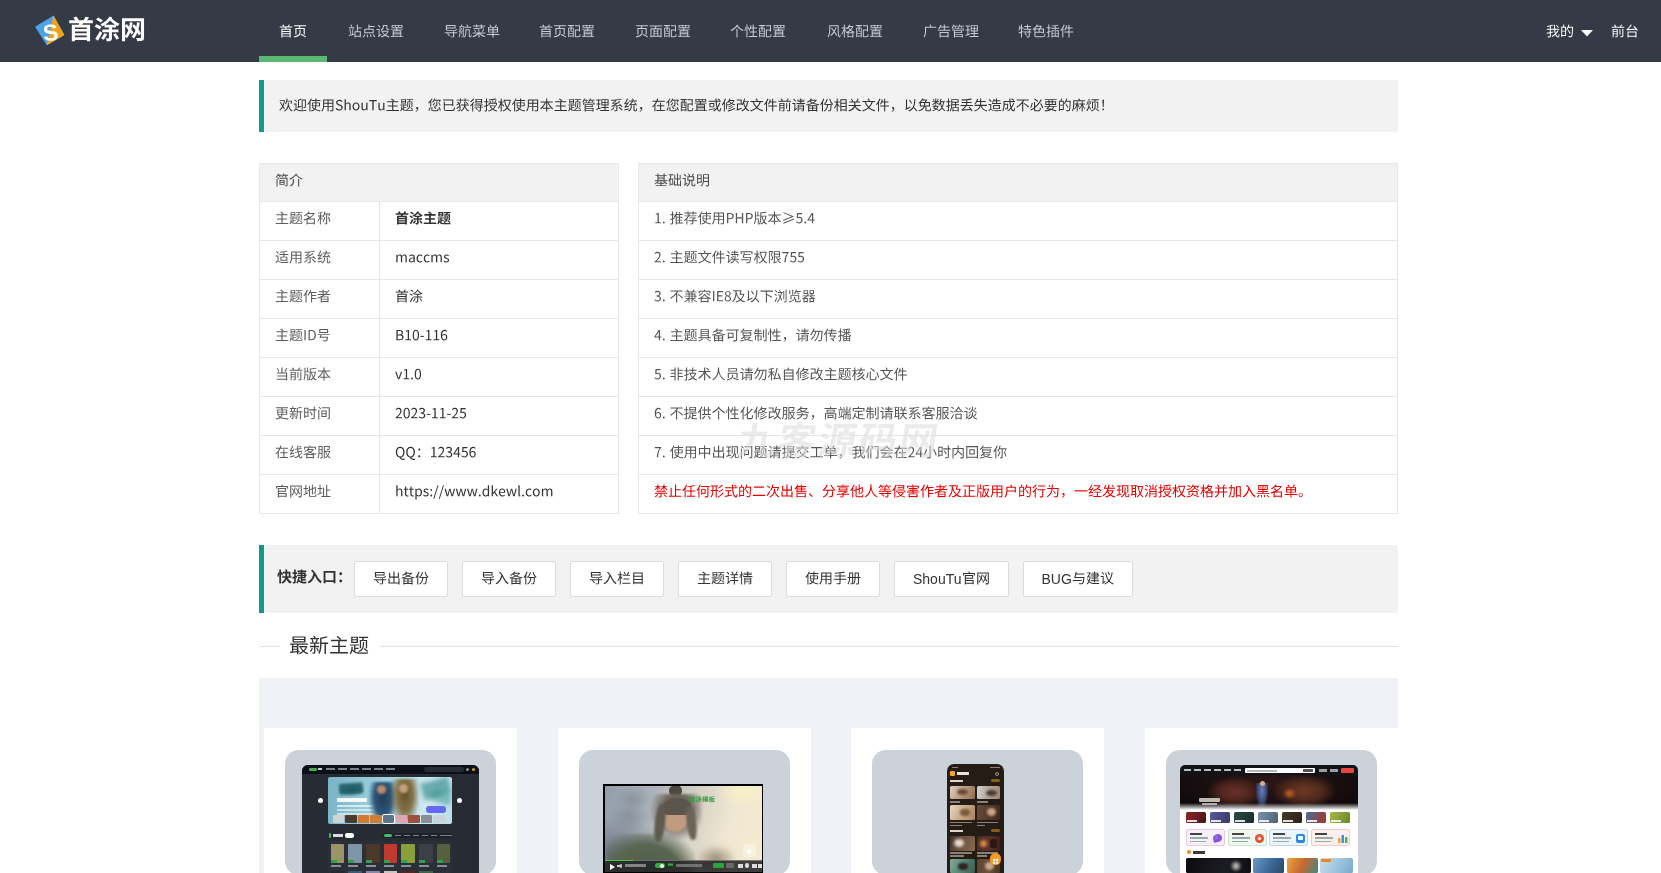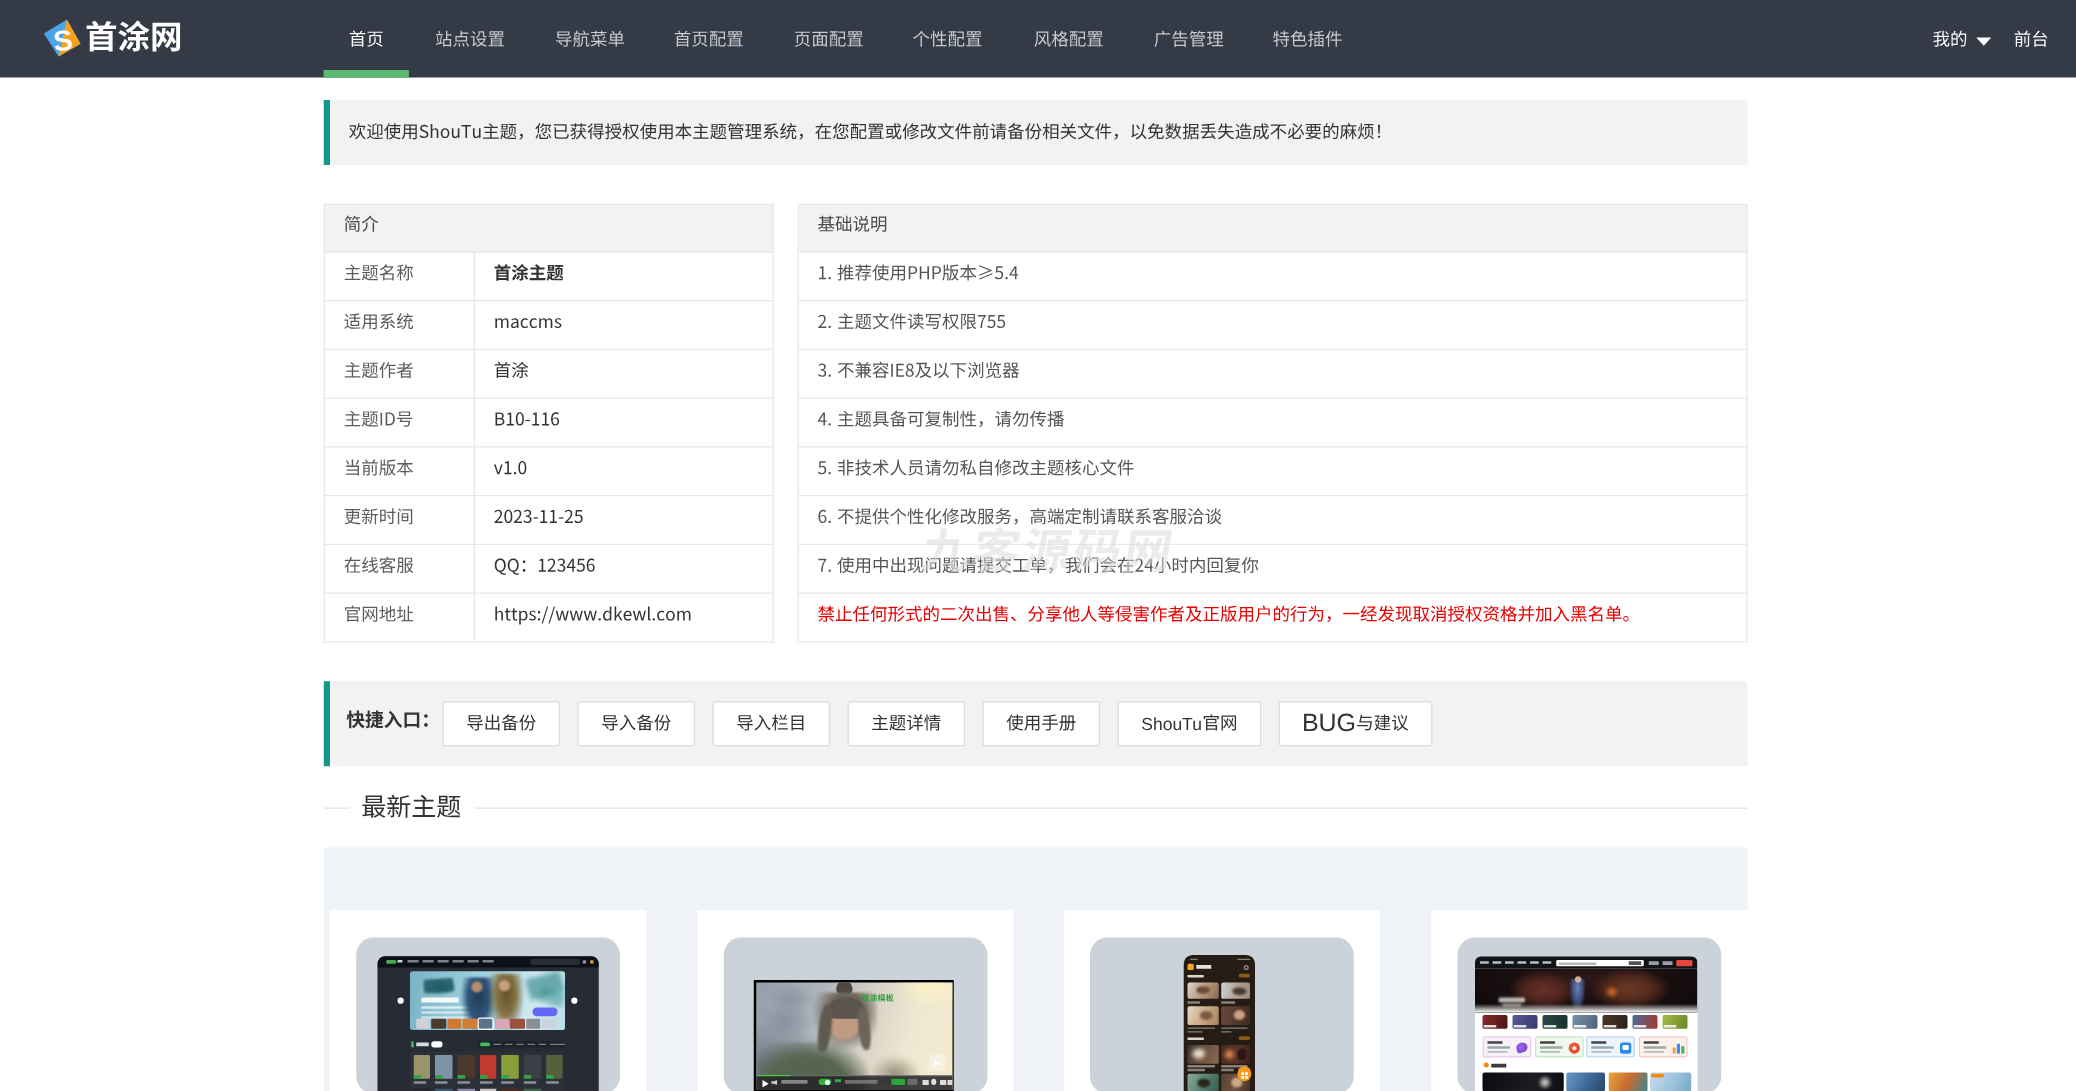--- a/index.html
+++ b/index.html
@@ -685,21 +685,21 @@
     <div class="qbtn">
       <span style="font-size:14px;color:#333">ShouTu</span>
       <svg class="t" width="28" height="16" style="overflow:visible;">
         <g fill="#333" transform="translate(0,12.3)">
           <use href="#g115" transform="translate(0.0,0) scale(0.01400,-0.01400)"></use>
           <use href="#g116" transform="translate(14.0,0) scale(0.01400,-0.01400)"></use>
         </g>
       </svg>
     </div>
     <div class="qbtn">
-      <span style="font-size:20px;color:#333">BUG</span>
+      <span style="font-size:14px;color:#333">BUG</span>
       <svg class="t" width="42" height="16" style="overflow:visible;">
         <g fill="#333" transform="translate(0,12.3)">
           <use href="#g234" transform="translate(0.0,0) scale(0.01400,-0.01400)"></use>
           <use href="#g235" transform="translate(14.0,0) scale(0.01400,-0.01400)"></use>
           <use href="#g236" transform="translate(28.0,0) scale(0.01400,-0.01400)"></use>
         </g>
       </svg>
     </div>
   </div>
 <div class="abs" style="left:259px;top:646px;width:21px;height:1px;background:#e3e3e3"></div>

